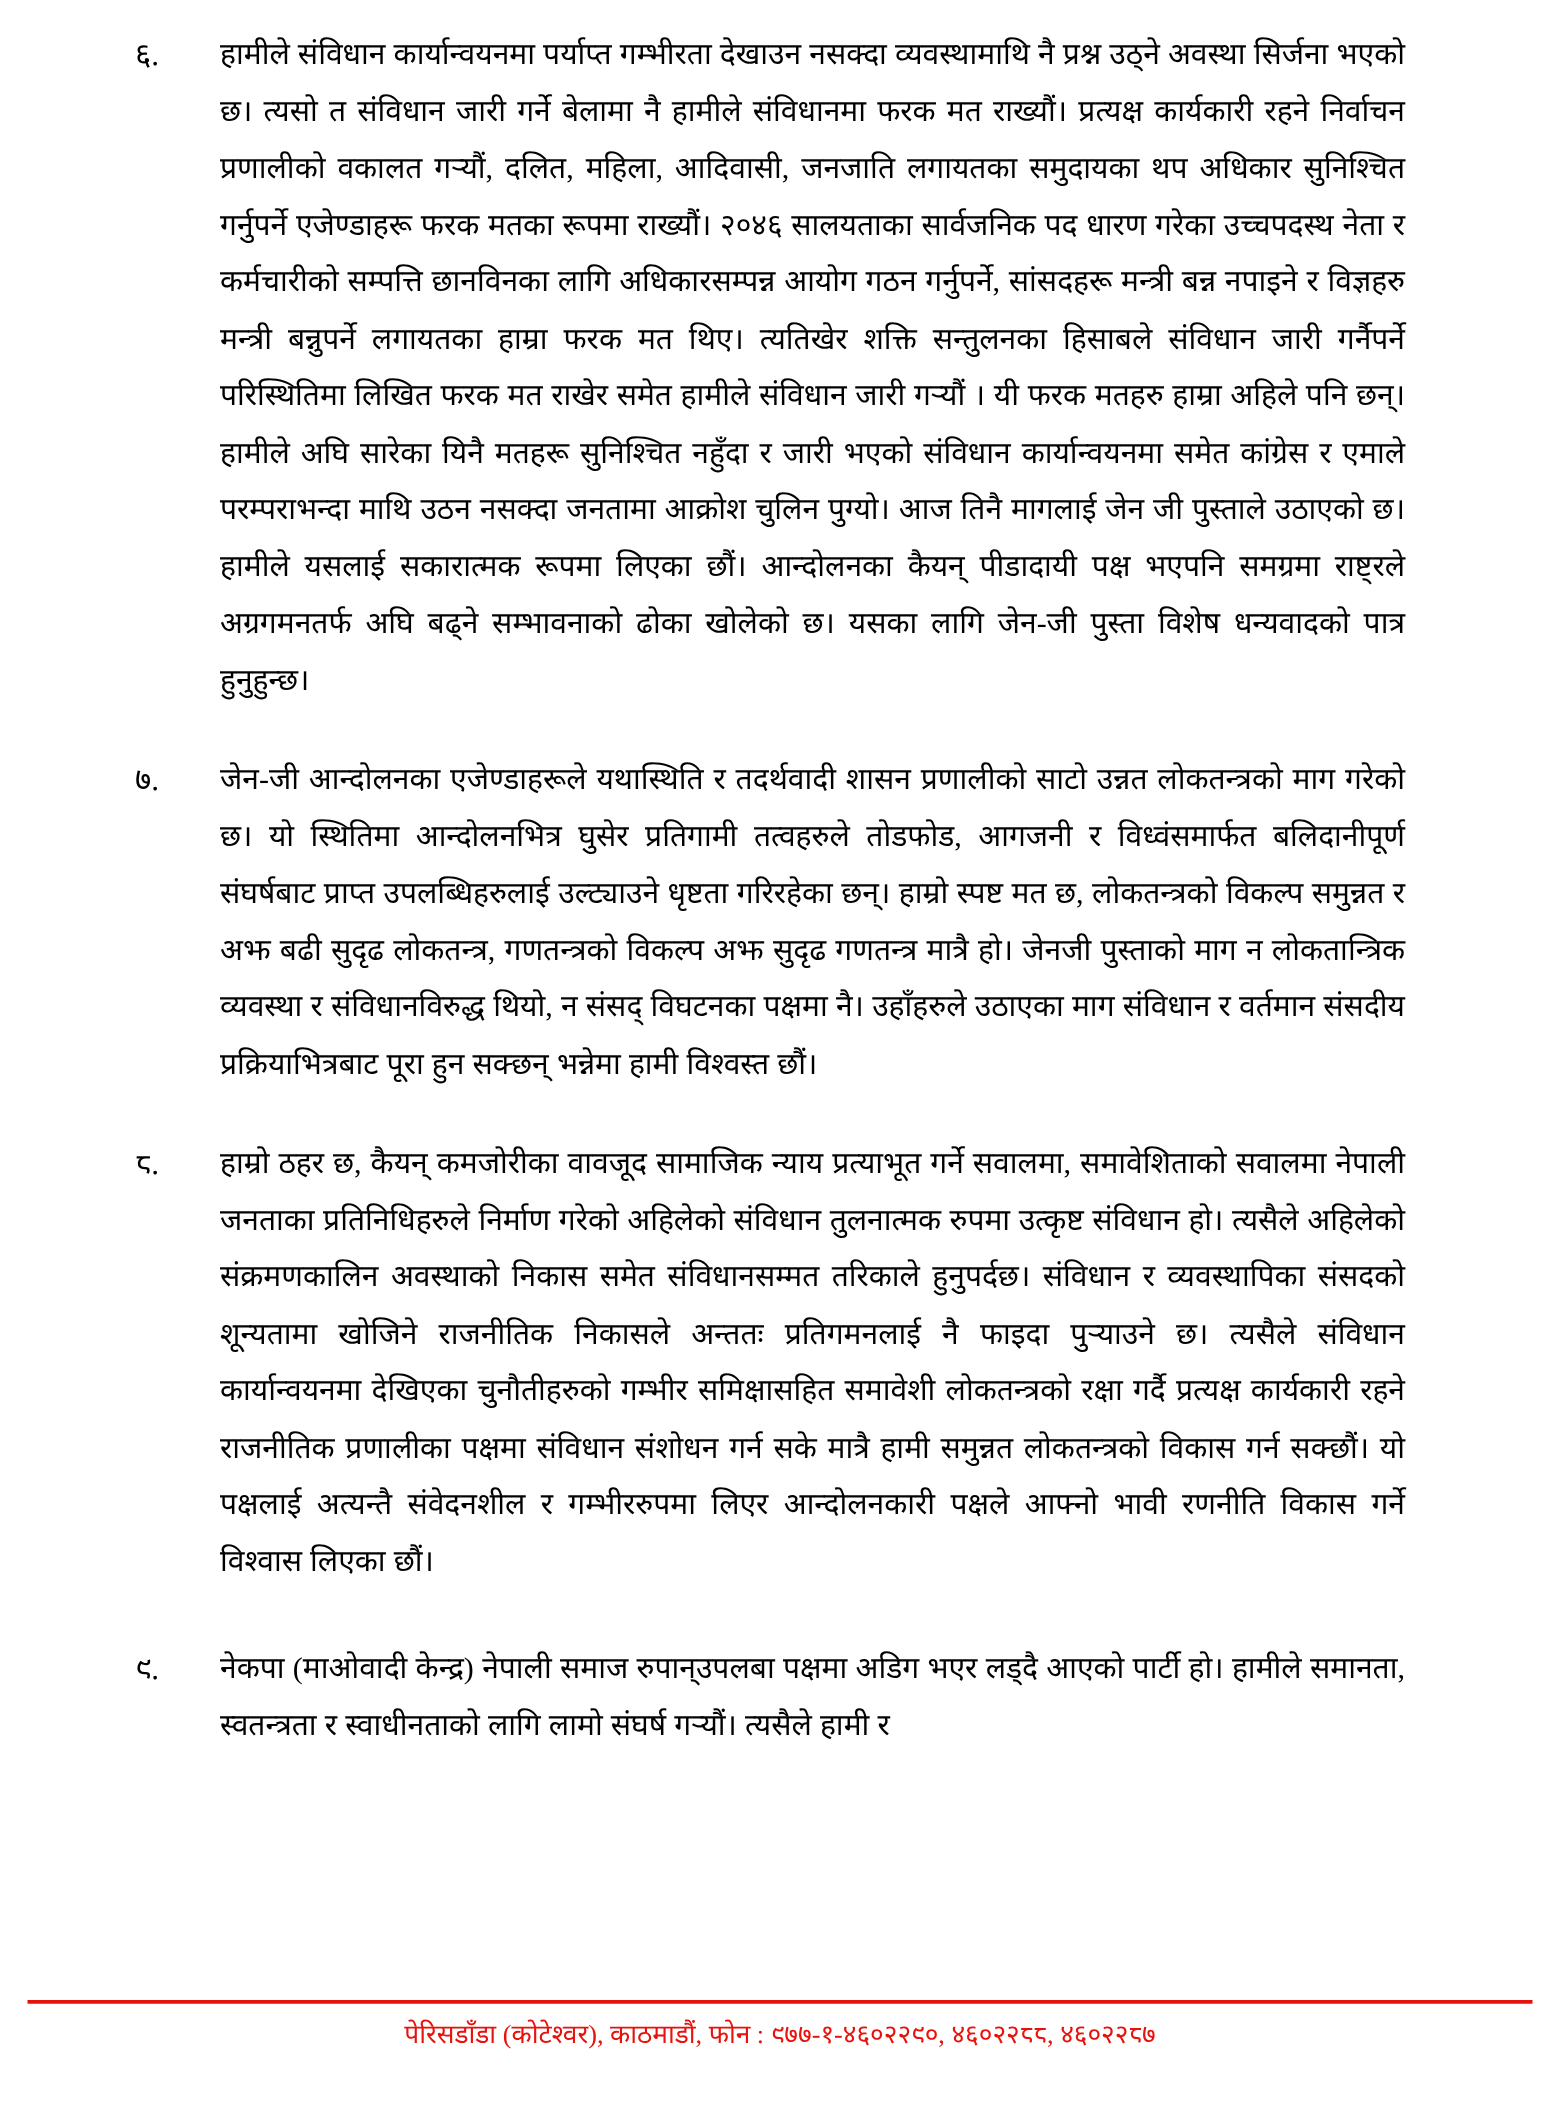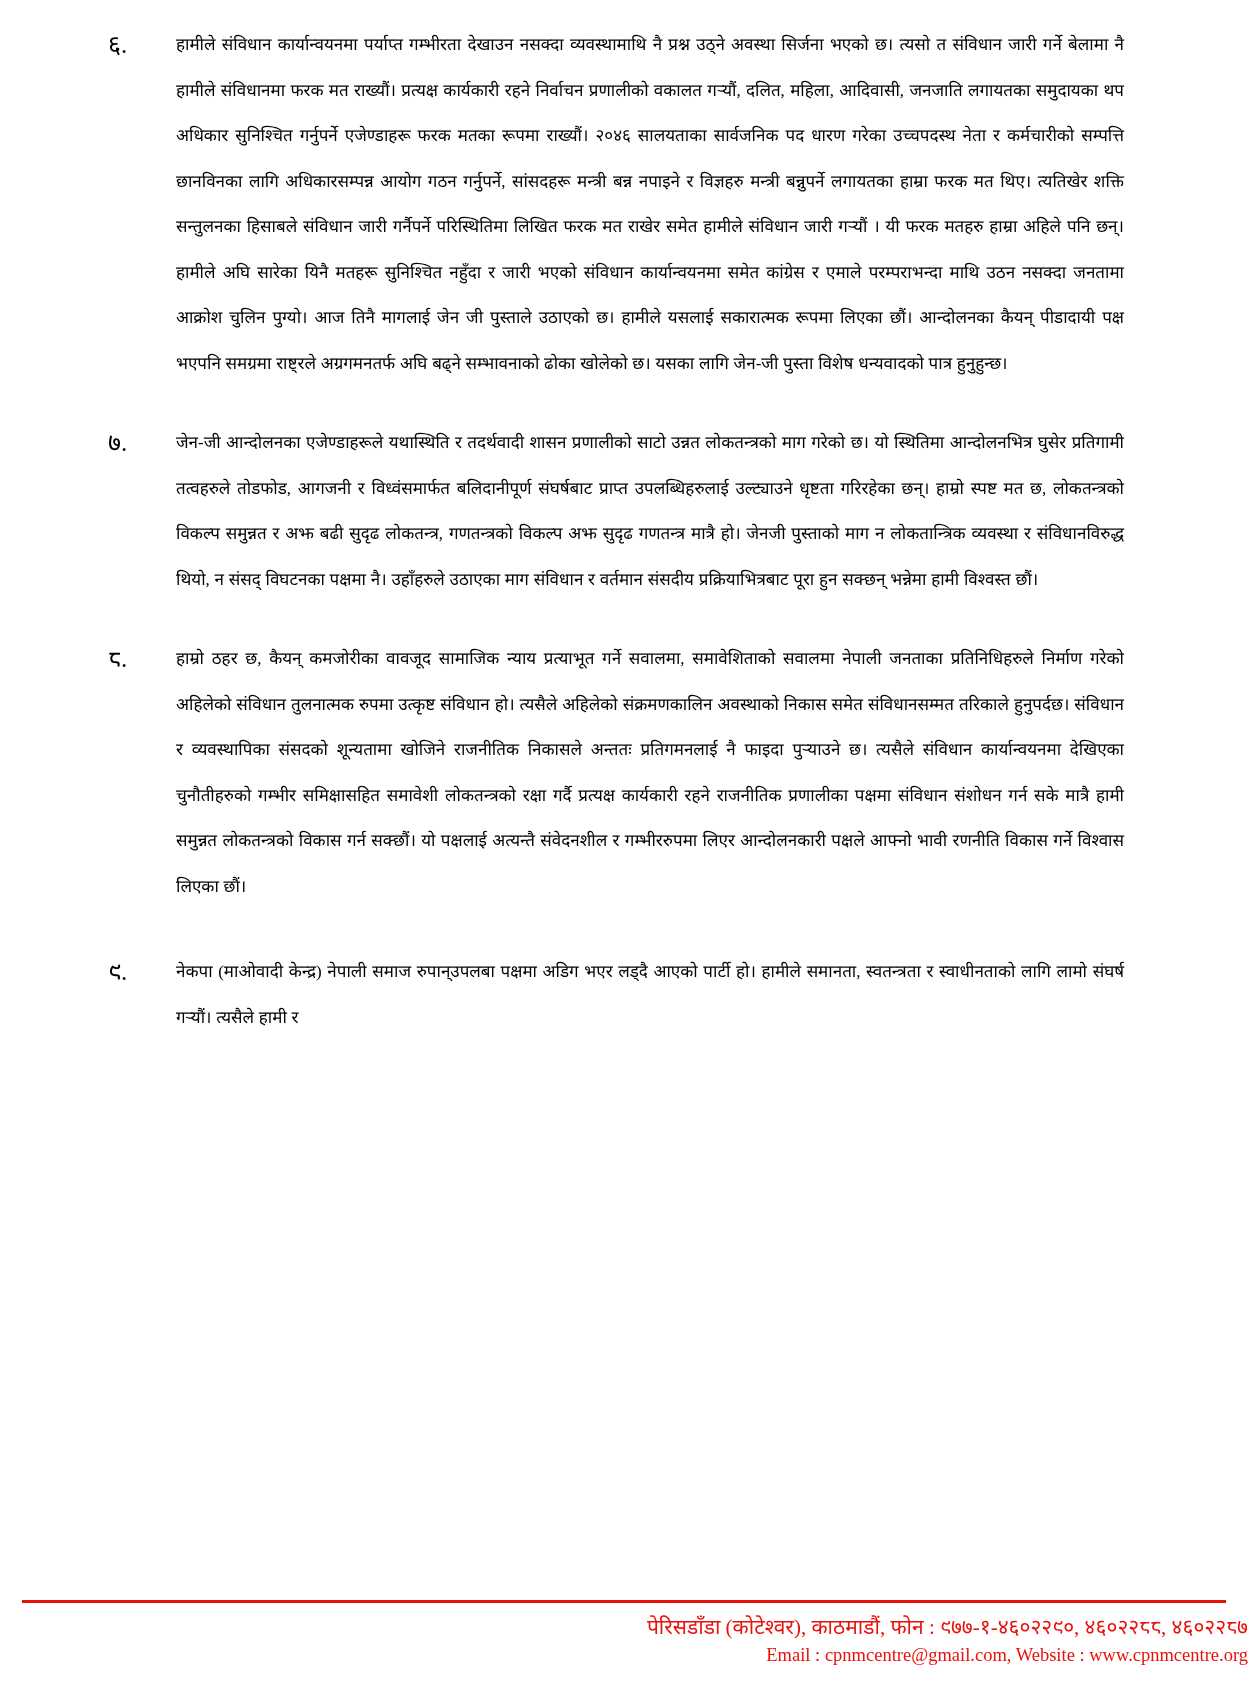--- a/index.html
+++ b/index.html
@@ -39,21 +39,21 @@
   .para-number {
     flex: 0 0 68px;
     font-size: 25px;
     line-height: 45.5px;
     text-align: left;
     padding-left: 4px;
     font-family: "Liberation Serif", "DejaVu Serif", serif;
   }
   .para-body {
     flex: 1 1 auto;
-    font-size: 17px;
+    font-size: 24px;
     line-height: 45.5px;
     text-align: justify;
     text-justify: inter-word;
     word-spacing: 0.5px;
     hyphens: none;
   }
   .para.last { margin-bottom: 0; }
   .para.gap-before { margin-top: 40px; }
 
   
@@ -63,21 +63,21 @@
     right: 22px;
     top: 1600px;
     height: 3px;
     background: #e8120c;
   }
   #footer {
     position: absolute;
     left: 0;
     right: 0;
     top: 1612px;
-    text-align: right;
+    text-align: center;
     color: #e8120c;
   }
   #footer-line1 {
     font-size: 21px;
     line-height: 30px;
     font-family: "Liberation Serif", "DejaVu Serif", serif;
     white-space: nowrap;
   }
   #footer-line2 {
     font-size: 18.5px;
@@ -112,16 +112,15 @@
       <div class="para-number">९.</div>
       <div class="para-body">नेकपा (माओवादी केन्द्र) नेपाली समाज रुपान्उपलबा पक्षमा अडिग भएर लड्दै आएको पार्टी हो। हामीले समानता, स्वतन्त्रता र स्वाधीनताको लागि लामो संघर्ष गऱ्यौं। त्यसैले हामी र</div>
     </div>
 
   </div>
 
   <div id="footer-rule"></div>
 
   <div id="footer">
     <div id="footer-line1">पेरिसडाँडा (कोटेश्वर), काठमाडौं, फोन : ९७७-१-४६०२२९०, ४६०२२८८, ४६०२२८७</div>
-    <div id="footer-line2">Email : cpnmcentre@gmail.com, Website : www.cpnmcentre.org</div>
   </div>
 
 </div>
 
 </body></html>

